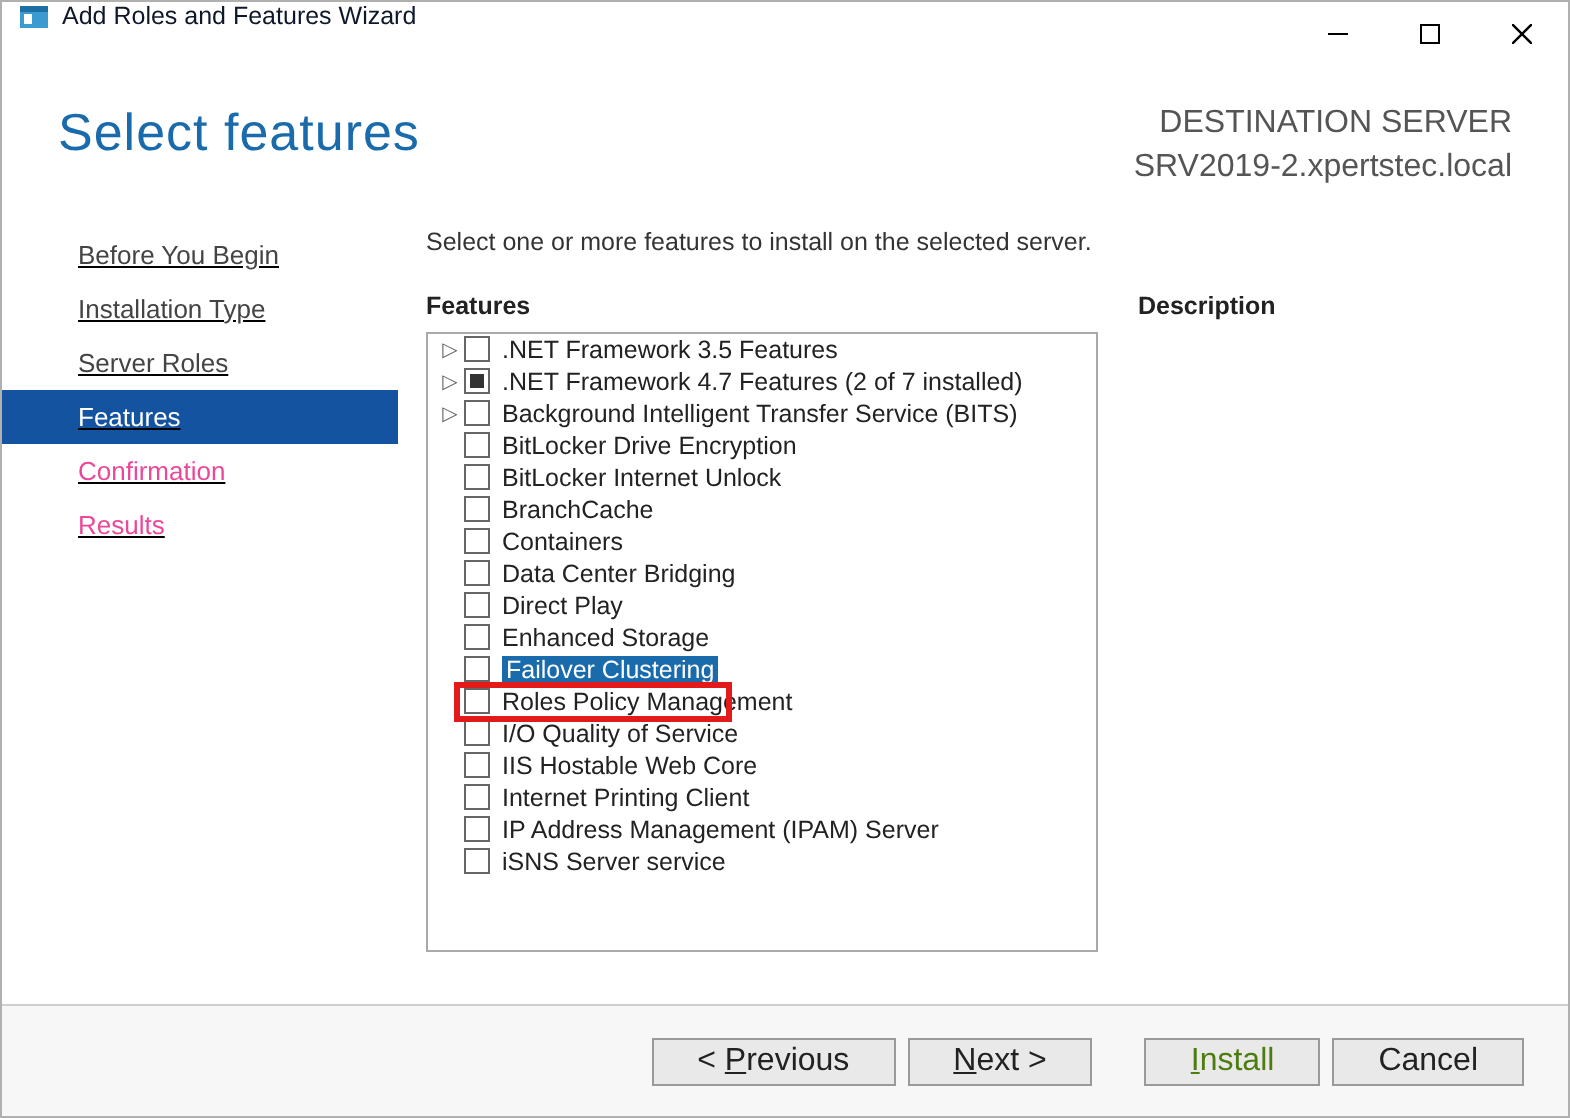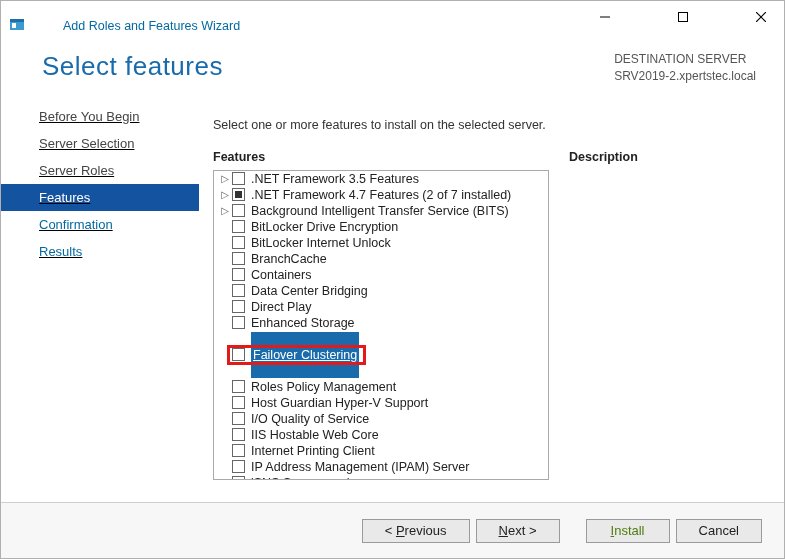--- a/index.html
+++ b/index.html
@@ -1,56 +1,56 @@
 <!DOCTYPE html>
 <html><head>
 <meta charset="utf-8">
 <style>
   * { box-sizing: border-box; margin: 0; padding: 0; font-family: "Segoe UI", Tahoma, sans-serif; }
   body { width: 785px; height: 559px; background: #fff; border: 1px solid #b0b0b0; position: relative; overflow: hidden; }
 
-  .titlebar { height: 32px; display: flex; align-items: flex-end; padding: 0 0 0 8px; font-size: 12.5px; color: #0369a1; gap: 32px; }
+  .titlebar { height: 32px; display: flex; align-items: flex-start; padding: 0 0 0 8px; font-size: 12.5px; color: #0f172a; }
   .titlebar .icon { width:16px; height:16px; margin-right:6px; display:inline-flex; align-items:center; justify-content:center; }
   .titlebar .spacer { flex: 1; }
   .winbtn { width: 46px; height: 32px; display:flex; align-items:center; justify-content:center; font-size:14px; color:#222; }
 
-  .header { padding: 18px 28px 8px 41px; display: flex; }
+  .header { padding: 18px 28px 8px 28px; display: flex; }
   .h-title { font-size: 26px; font-weight: 300; color: #1a6bac; letter-spacing: .5px; }
-  .h-right { margin-left:auto; font-size:12px; color:#555; line-height:1.4; }
+  .h-right { margin-left:auto; text-align:right; font-size:16px; color:#555; line-height:1.4; }
 
   .body { display: flex; padding: 10px 0 0 0; }
   .nav { width: 198px; padding-top: 0; text-decoration: underline; }
   .nav-item { padding: 6px 0 6px 38px; font-size: 13px; color: #444; cursor: pointer; }
   .nav-item.active { background:#13539f; color:#fff; }
-  .nav-item.disabled { color:#0369a1; }
+  .nav-item.disabled { color:#ec4899; }
 
   .main { flex:1; display:flex; padding: 0 26px 0 14px; }
   .col-left { width: 336px; }
   .col-right { flex:1; padding-left: 20px; }
-  .intro { font-size:12.5px; color:#333; margin-bottom:18px;margin-top:15px; }
+  .intro { font-size:12.5px; color:#333; margin-bottom:18px; }
   .sect-label { font-size:12.5px; font-weight:600; color:#222; margin-bottom:6px; }
 
   .listbox { border:1px solid #a9a9a9; height: 310px; position:relative; overflow:hidden; background:#fff; }
   .listbox-scroll { height:100%; overflow-y:auto; overflow-x:auto; }
   .listbox-scroll::-webkit-scrollbar { width:17px; height:17px; }
   .listbox-scroll::-webkit-scrollbar-track { background:#f0f0f0; }
   .listbox-scroll::-webkit-scrollbar-thumb { background:#c0c0c0; border:1px solid #a0a0a0; }
   .litem { display:flex; align-items:center; font-size:12.5px; color:#222; white-space:nowrap; padding:1px 4px 1px 6px; }
   .tri { width:10px; display:inline-block; text-align:center; color:#666; font-size:10px; margin-right:2px; }
   .tri.empty { visibility:hidden; }
   .chk { width:13px; height:13px; border:1px solid #666; margin-right:6px; display:inline-flex; align-items:center; justify-content:center; background:#fff; flex-shrink:0; }
   .chk.filled::after { content:""; width:7px; height:7px; background:#333; }
   .itxt { }
-  .itxt.sel { background:#1a6bac; color:#fff; padding:16px 2px;text-decoration:underline; }
+  .itxt.sel { background:#1a6bac; color:#fff; padding:0 2px; }
   .redbox { position:absolute; border:3px solid #e21a1a; pointer-events:none; }
 
   .desc { font-size:12.5px; color:#333; line-height:1.45; }
 
   .footer { position:absolute; bottom:0; left:0; right:0; height:56px; border-top:1px solid #cfcfcf; display:flex; align-items:center; justify-content:flex-end; padding: 0 22px; gap:6px; background:#f7f7f7; }
-  .btn { min-width:84px; height:24px; font-size:13px; border:1px solid #9a9a9a; background:#e9e9e9; color:#222; padding:0 22px; }
+  .btn { min-width:84px; height:24px; font-size:16px; border:1px solid #9a9a9a; background:#e9e9e9; color:#222; padding:0 22px; }
   .btn.disabled { color:#4d7c0f; }
   .mgap { width:14px; }
   .u { text-decoration: underline; }
 </style>
 </head>
 <body>
 
 <div class="titlebar">
   <span class="icon">
     <svg width="16" height="16" viewBox="0 0 16 16">
@@ -83,21 +83,21 @@
   <div class="h-title">Select features</div>
   <div class="h-right">
     <div>DESTINATION SERVER</div>
     <div>SRV2019-2.xpertstec.local</div>
   </div>
 </div>
 
 <div class="body">
   <div class="nav" id="nav">
       <div class="nav-item">Before You Begin</div>
-      <div class="nav-item">Server Selection</div>
+      <div class="nav-item">Installation Type</div>
       <div class="nav-item">Server Roles</div>
       <div class="nav-item active">Features</div>
       <div class="nav-item disabled">Confirmation</div>
       <div class="nav-item disabled">Results</div>
     </div>
 
   <div class="main">
     <div class="col-left">
       <div class="intro">Select one or more features to install on the selected server.</div>
       <div class="sect-label">Features</div>
@@ -159,25 +159,20 @@
               <span class="itxt sel">Failover Clustering</span>
             </div>
             <div class="litem">
               <span class="tri empty">▷</span>
               <span class="chk"></span>
               <span class="itxt">Roles Policy Management</span>
             </div>
             <div class="litem">
               <span class="tri empty">▷</span>
               <span class="chk"></span>
-              <span class="itxt">Host Guardian Hyper-V Support</span>
-            </div>
-            <div class="litem">
-              <span class="tri empty">▷</span>
-              <span class="chk"></span>
               <span class="itxt">I/O Quality of Service</span>
             </div>
             <div class="litem">
               <span class="tri empty">▷</span>
               <span class="chk"></span>
               <span class="itxt">IIS Hostable Web Core</span>
             </div>
             <div class="litem">
               <span class="tri empty">▷</span>
               <span class="chk"></span>

